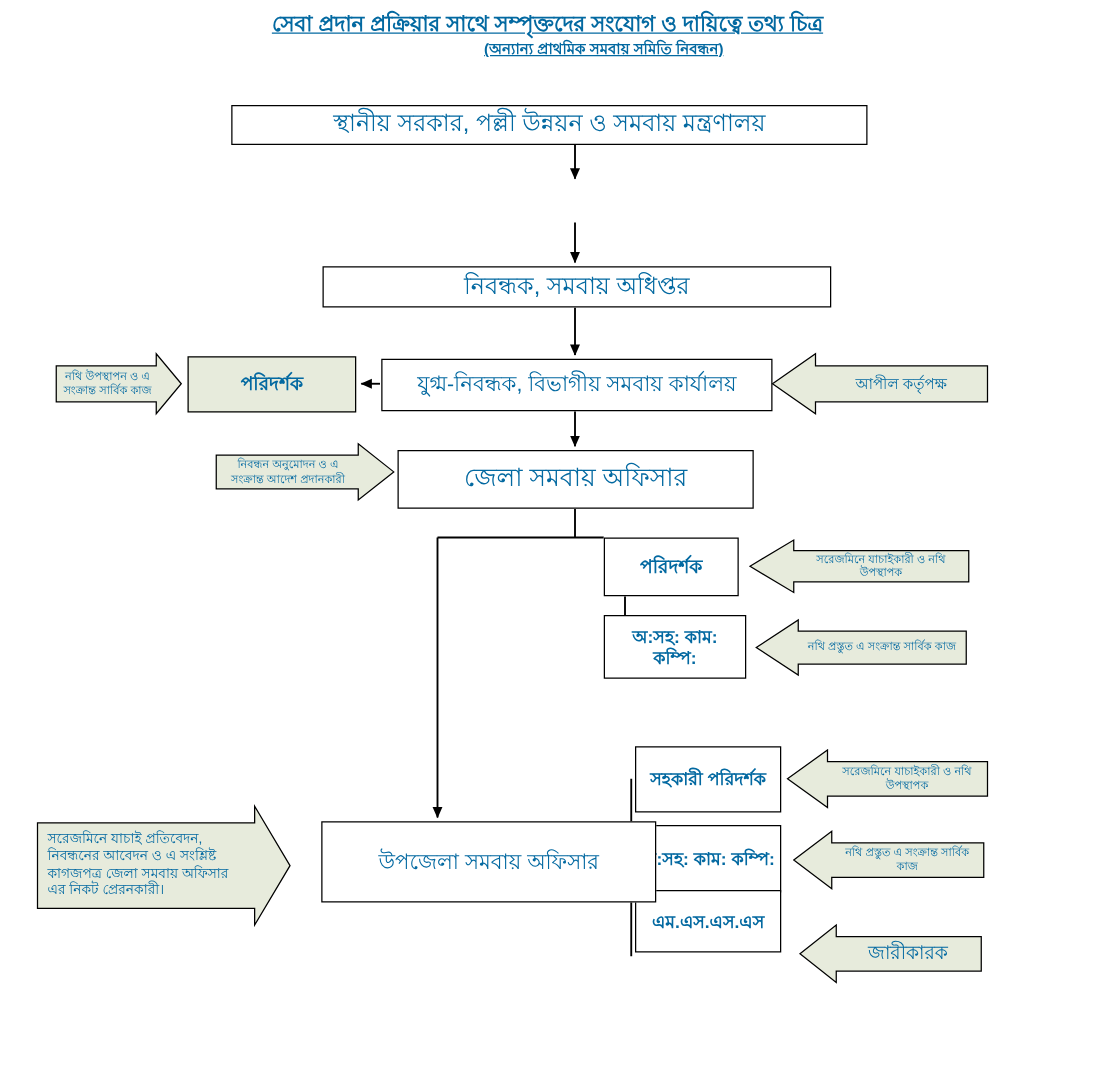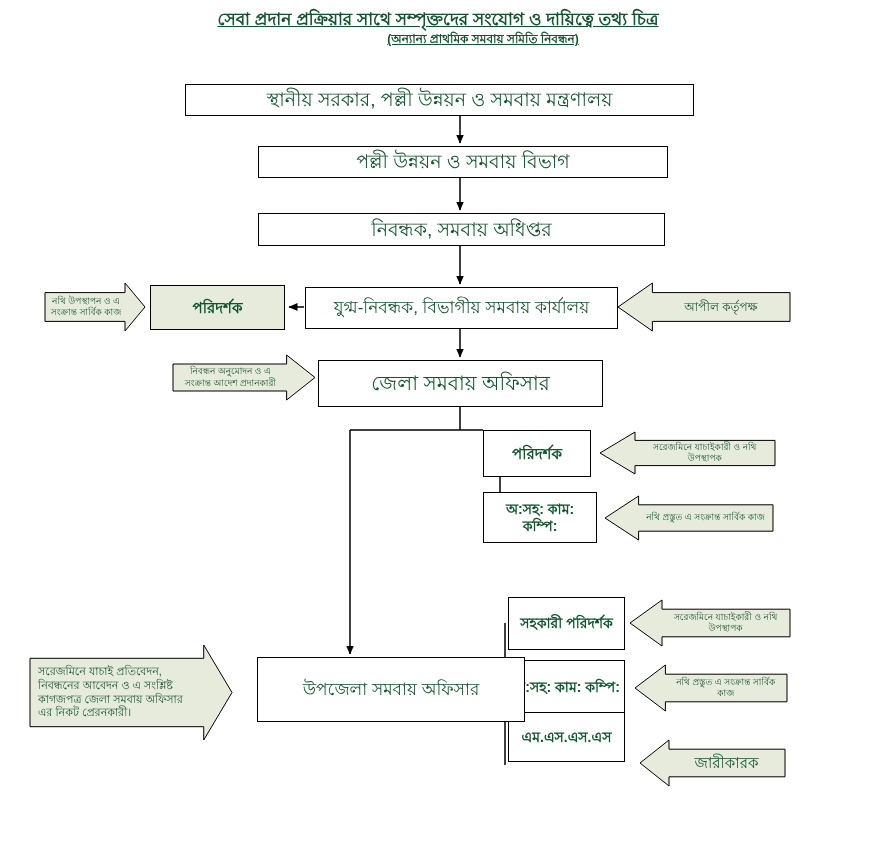--- a/index.html
+++ b/index.html
@@ -2,21 +2,21 @@
 <html><head>
 <meta charset="utf-8">
 <style>
   html, body { margin: 0; padding: 0; background: #fff; }
   .canvas {
     position: relative;
     width: 876px;
     height: 861px;
     background: #ffffff;
     font-family: "Liberation Sans", sans-serif;
-    color: #14532d;
+    color: #0369a1;
     overflow: hidden;
   }
   .title, .subtitle {
     position: absolute;
     left: 0;
     width: 100%;
     text-align: center;
     font-weight: bold;
     text-decoration: underline;
   }
@@ -94,21 +94,20 @@
     <line x1="460" y1="407" x2="460" y2="430"></line>
     <line x1="350" y1="430" x2="483" y2="430"></line>
     <line x1="350" y1="430" x2="350" y2="654" marker-end="url(#ah)"></line>
     <line x1="500" y1="477" x2="500" y2="492"></line>
     <line x1="505" y1="623" x2="505" y2="765"></line>
     <line x1="505" y1="690" x2="466" y2="690" marker-end="url(#ah)"></line>
   </svg>
 
   <div class="box" style="left:185px;top:84px;width:509px;height:32px;font-size:19px;">স্থানীয় সরকার, পল্লী উন্নয়ন ও সমবায় মন্ত্রণালয়</div>
 
-  <div class="box" style="left:258px;top:146px;width:410px;height:32px;font-size:19px;">পল্লী উন্নয়ন ও  সমবায় বিভাগ</div>
 
   <div class="box" style="left:258px;top:213px;width:407px;height:33px;font-size:19px;">নিবন্ধক, সমবায় অধিপ্তর</div>
 
   <div class="box" style="left:305px;top:287px;width:313px;height:42px;font-size:17px;">যুগ্ম-নিবন্ধক, বিভাগীয় সমবায় কার্যালয়</div>
 
   <div class="box bold tint" style="left:150px;top:285px;width:135px;height:45px;font-size:15px;">পরিদর্শক</div>
 
   <div class="box" style="left:318px;top:360px;width:285px;height:47px;font-size:20px;">জেলা সমবায় অফিসার</div>
 
   <div class="box bold" style="left:483px;top:430px;width:108px;height:47px;font-size:15px;">পরিদর্শক</div>

